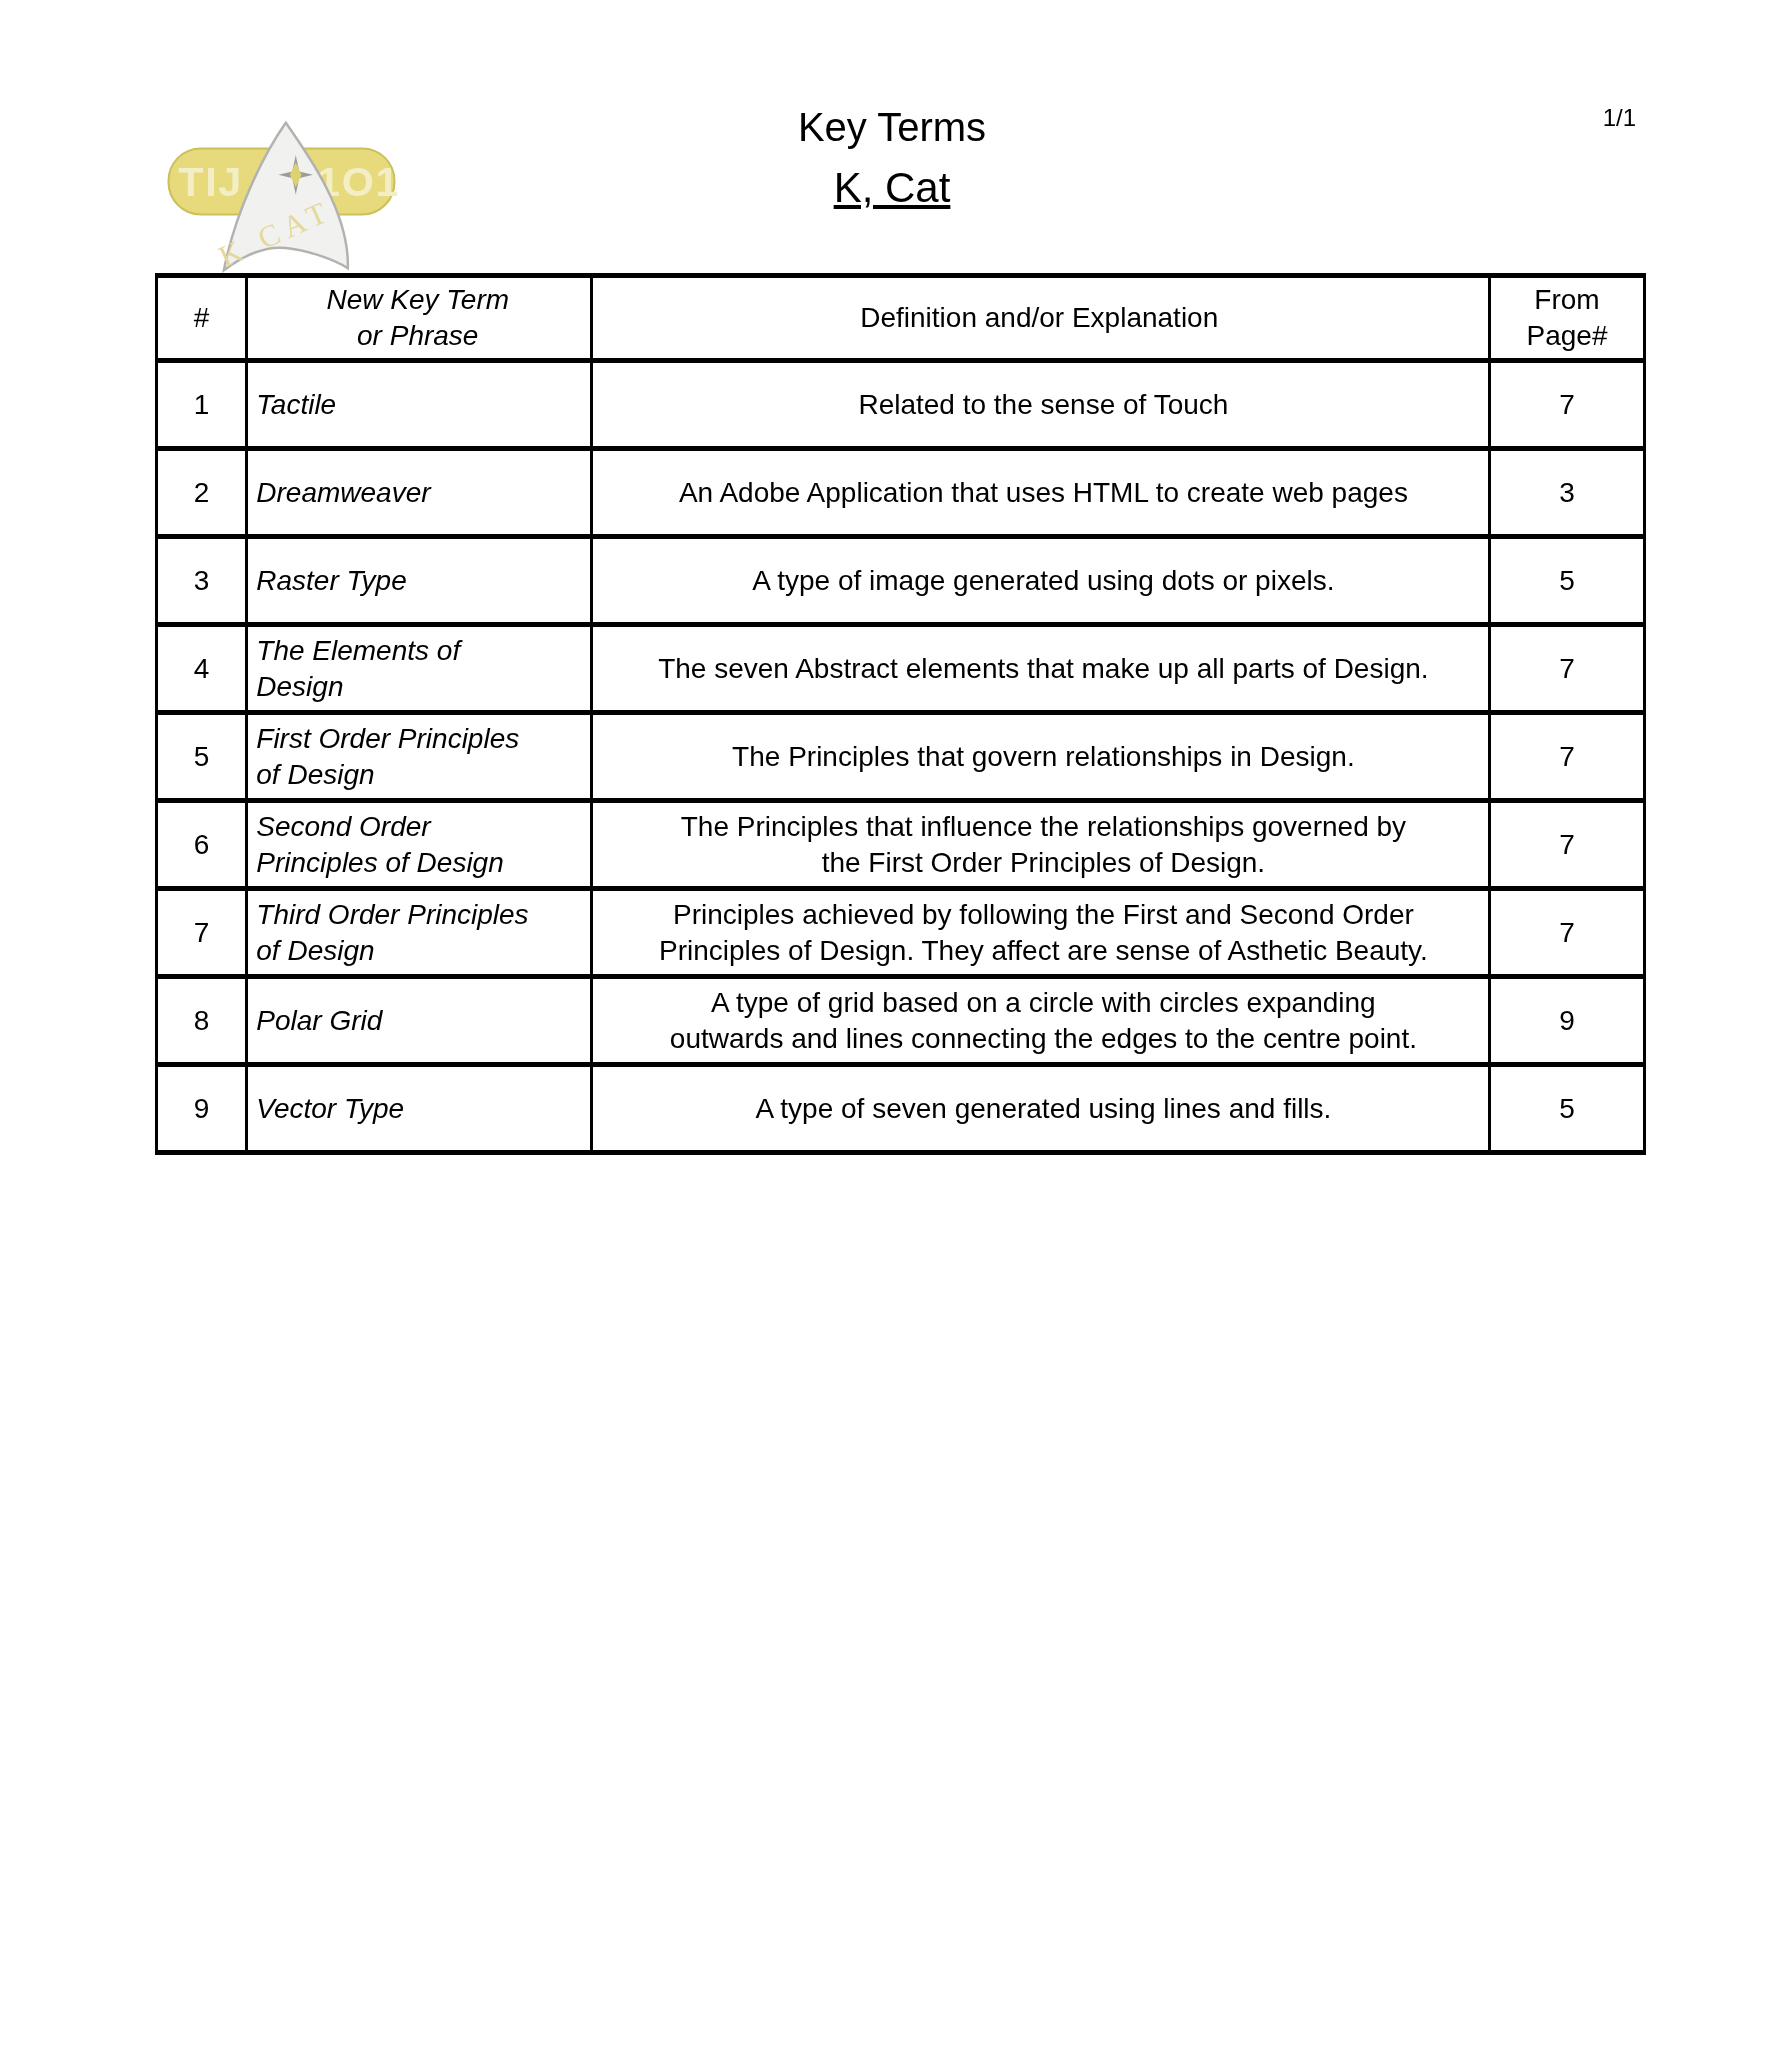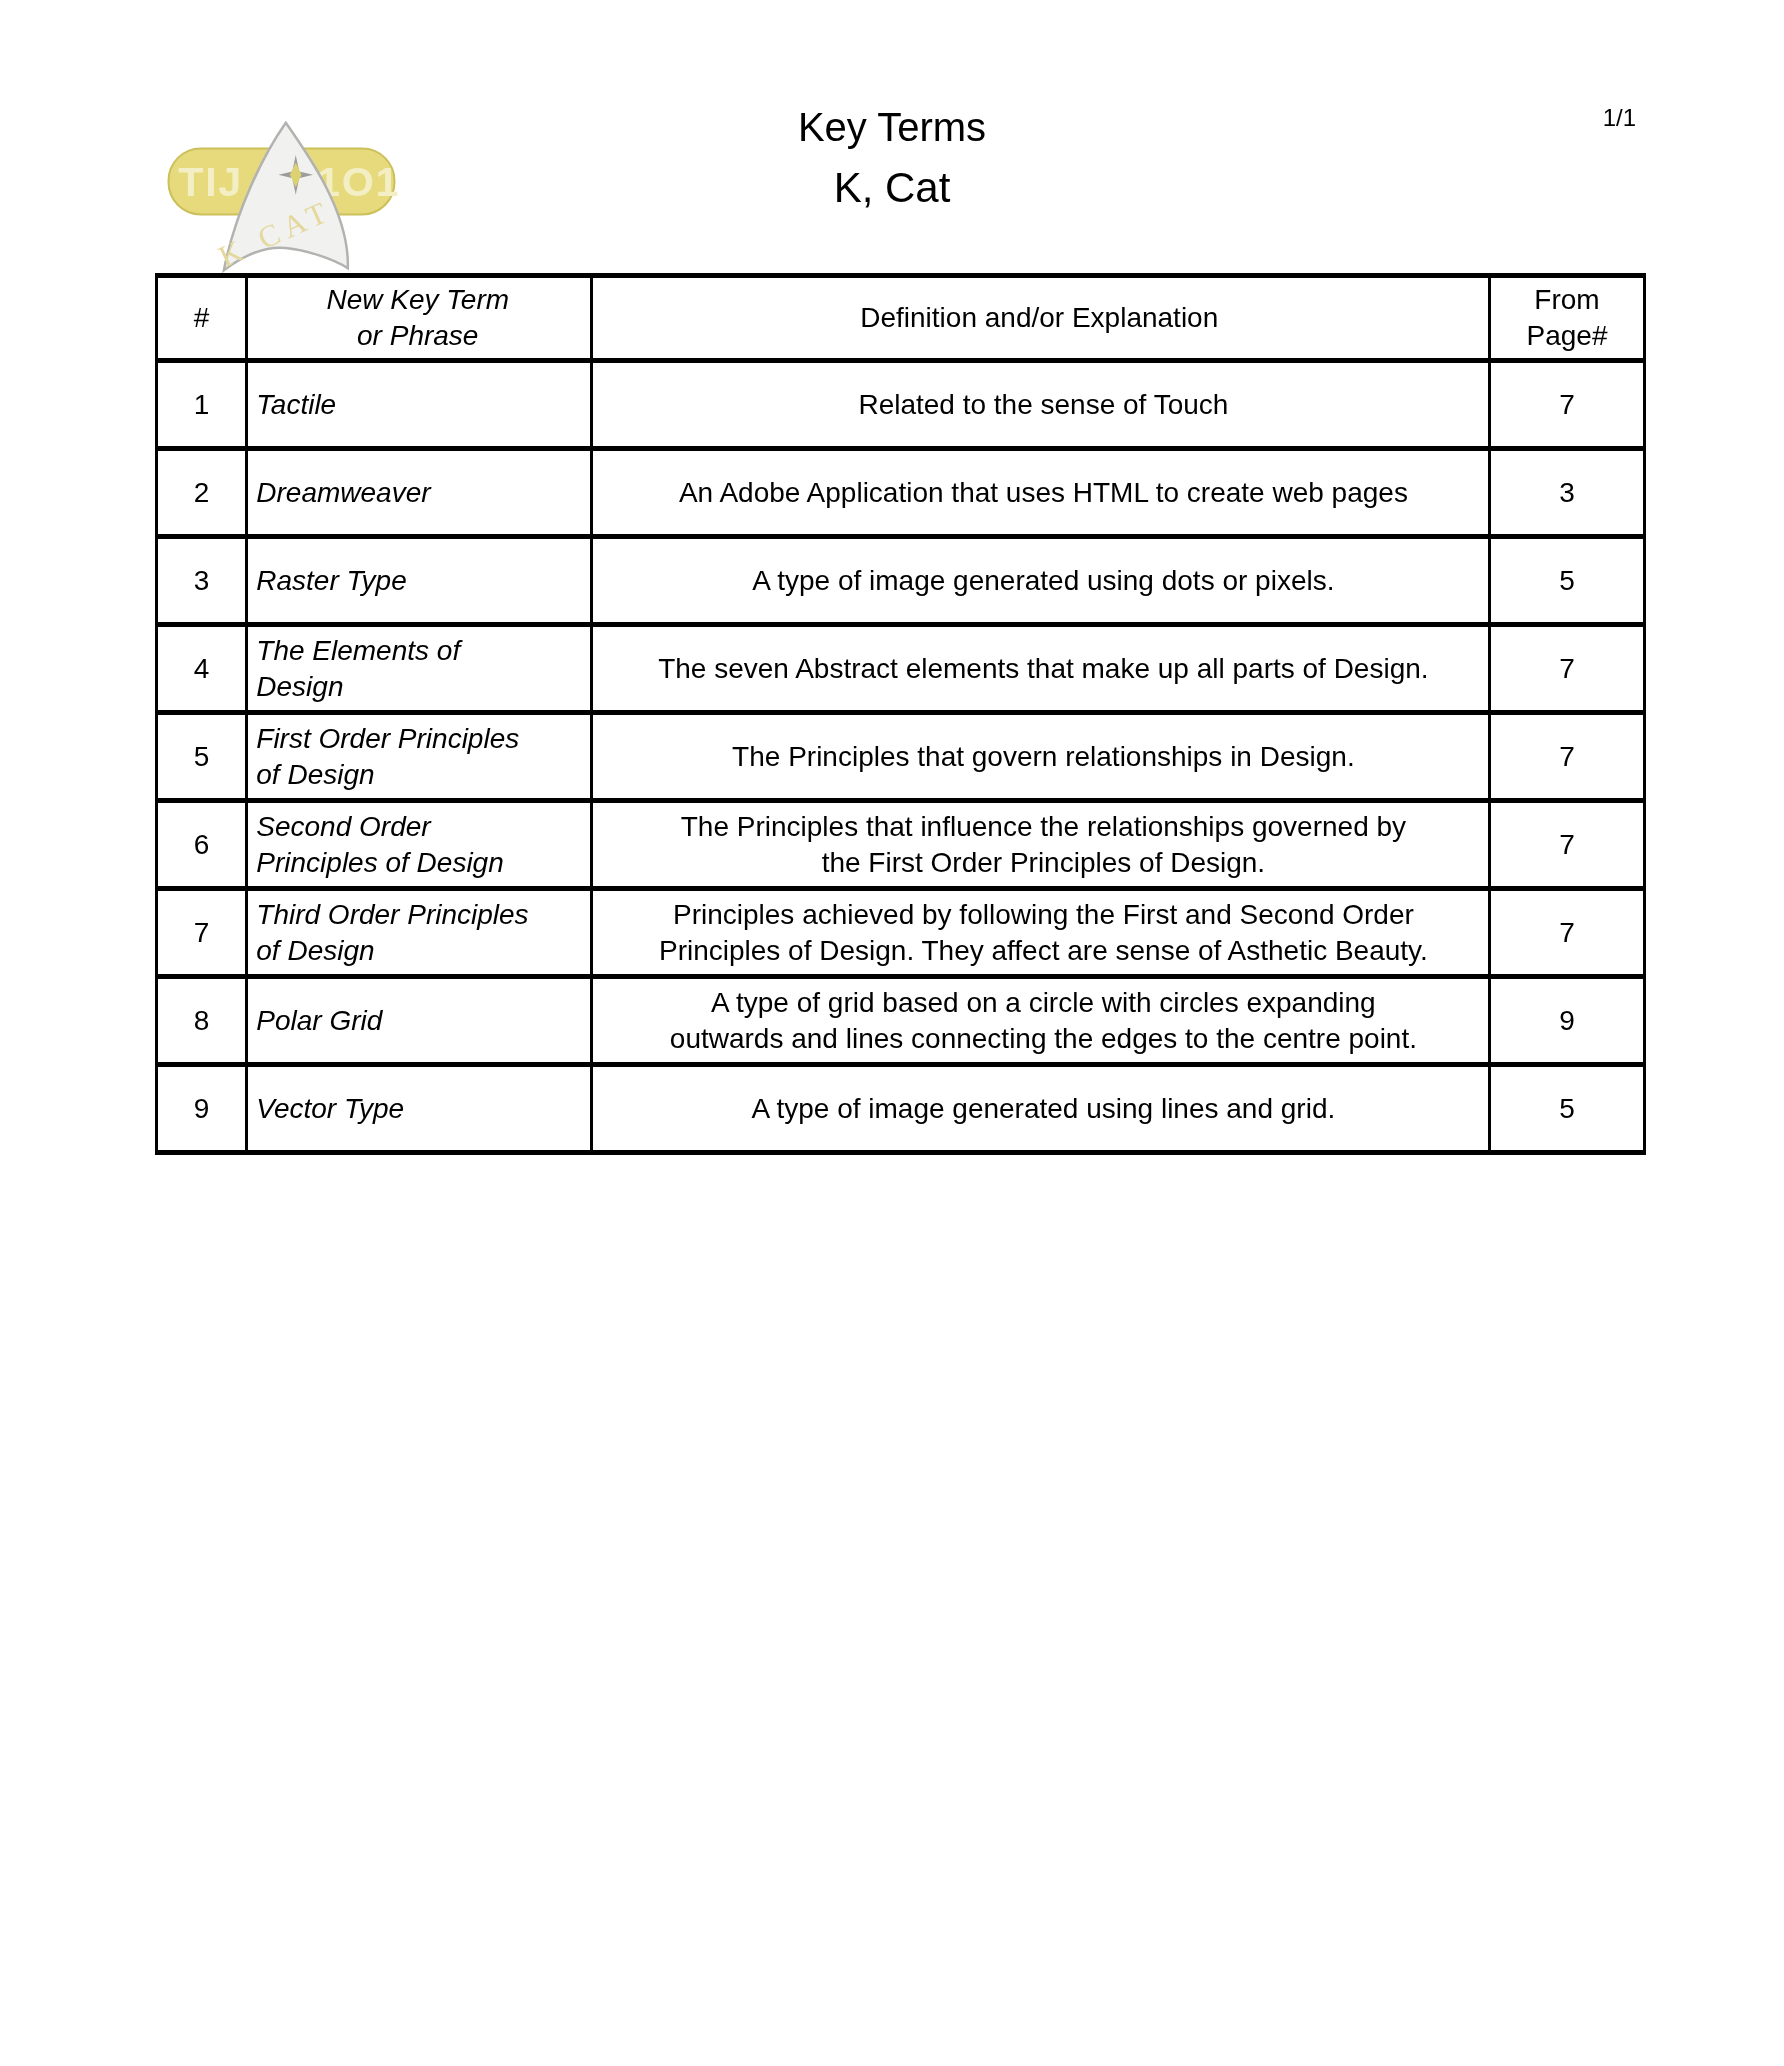--- a/index.html
+++ b/index.html
@@ -40,21 +40,21 @@
     fill:#e4d89c;
     letter-spacing:16px;
   }
   
   .title{
     position:absolute;left:0;top:104px;width:1784px;
     text-align:center;font-size:40px;line-height:1.15;
   }
   .subtitle{
     position:absolute;left:0;top:164px;width:1784px;
-    text-align:center;font-size:42px;line-height:1.15;
+    text-align:center;font-size:42px;line-height:1.15;text-decoration:underline;
   }
   .page-indicator-top{
     position:absolute;top:105px;right:148px;
     font-size:24px;line-height:1.1;
   }
   
   table.key-terms{
     position:absolute;
     left:155px;
     top:273px;
@@ -177,20 +177,20 @@
         <tr>
           <td class="c-num">8</td>
           <td class="c-term">Polar Grid</td>
           <td class="c-def">A type of grid based on a circle with circles expanding
 outwards and lines connecting the edges to the centre point.</td>
           <td class="c-page">9</td>
         </tr>
         <tr>
           <td class="c-num">9</td>
           <td class="c-term">Vector Type</td>
-          <td class="c-def">A type of image generated using lines and grid.</td>
+          <td class="c-def">A type of seven generated using lines and fills.</td>
           <td class="c-page">5</td>
         </tr>
       </tbody>
   </table>
 
 </div>
 
 
 </body></html>

